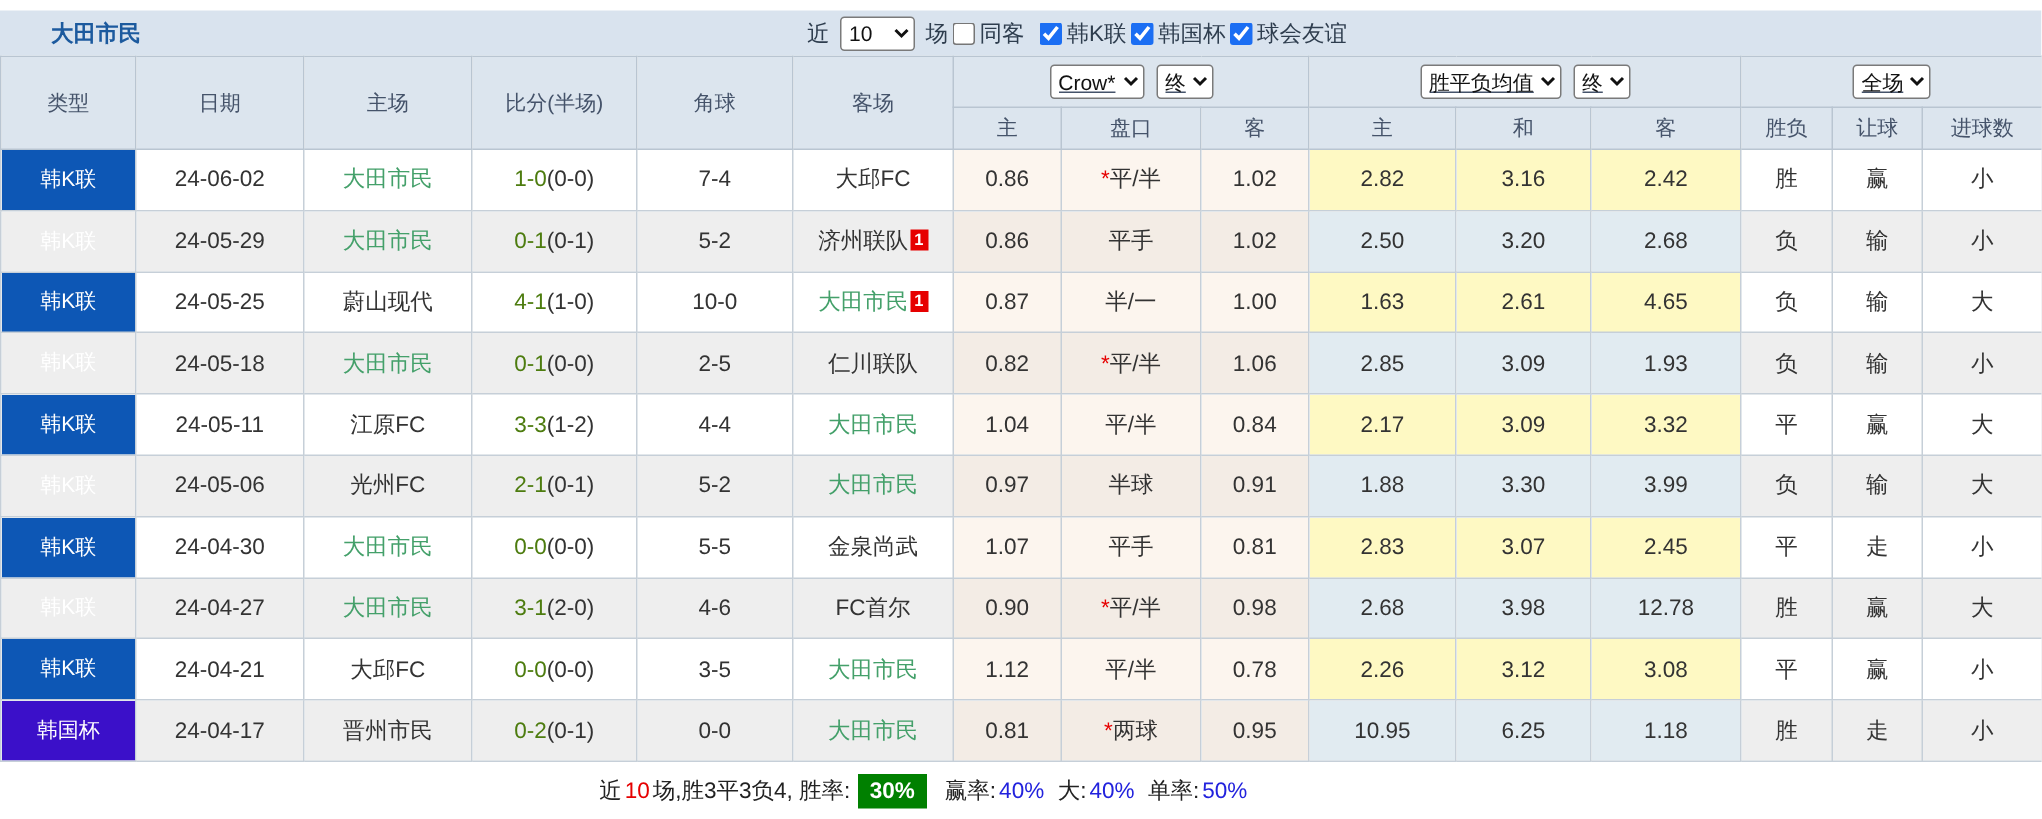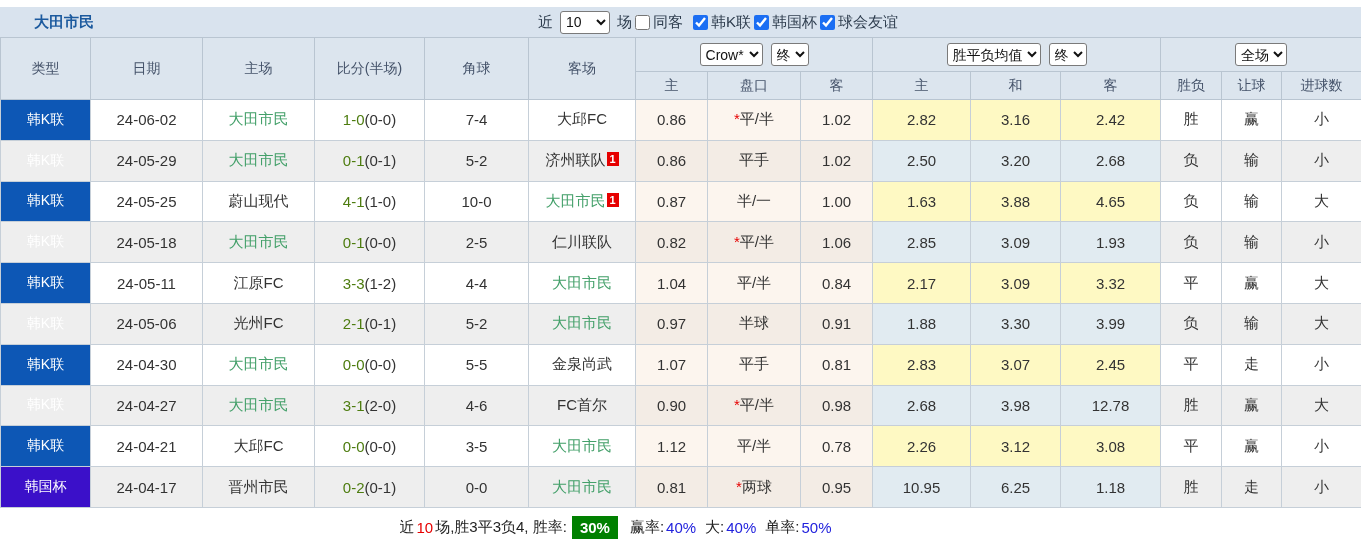--- a/index.html
+++ b/index.html
@@ -17,21 +17,21 @@
   .filters select.native { width: 50px; }
   input[type=checkbox] { width: 15px; height: 15px; accent-color: #1b6ef3; margin: 0 3px; }
 
   table.grid { border-collapse: collapse; table-layout: fixed; width: 1361px; }
   .grid th, .grid td { border: 1px solid #c6cfd8; text-align: center;
     padding: 0; overflow: hidden; white-space: nowrap; }
   .grid thead th { background: #dce5ee; color: #45536a; font-weight: normal;
     font-size: 14px; border-color: #b9c5d1; }
   .grid thead tr.selrow th { height: 34px; }
   .grid thead tr.labrow th { height: 28px; }
-  .selwrap { display: flex; justify-content: center; align-items: flex-end; gap: 8px; }
+  .selwrap { display: flex; justify-content: center; align-items: flex-end; gap: 8px; text-decoration: underline; }
   .grid tbody td { height: 40.8px; font-size: 15px; color: #333; background: #fff; }
   .grid tbody tr:nth-child(even) td { background: #eeeeee; }
   .grid tbody td.crow { background: #fcf5ee; margin-top: 17px; }
   .grid tbody tr:nth-child(even) td.crow { background: #f3ece5; }
   .grid tbody td.avgc { background: #fef9c3; }
   .grid tbody tr:nth-child(even) td.avgc { background: #e1ebf1; }
   .grid tbody td.type { background: #0d57b5; color: #ffffff; font-size: 14px; }
   .grid tbody td.type.cup { background: #3b10c9; }
   .self { color: #44a06a; }
   .ft { color: #4d7c0f; }
@@ -186,21 +186,21 @@
         <td class="type">韩K联</td>
         <td>24-05-25</td>
         <td><span>蔚山现代</span></td>
         <td><span class="ft">4-1</span><span>(1-0)</span></td>
         <td>10-0</td>
         <td><span class="self">大田市民</span><span class="card">1</span></td>
         <td class="crow">0.87</td>
         <td class="crow slate"><span>半/一</span></td>
         <td class="crow">1.00</td>
         <td class="avgc">1.63</td>
-        <td class="avgc avgd">3.88</td>
+        <td class="avgc avgd">2.61</td>
         <td class="avgc">4.65</td>
         <td class="c-green">负</td>
         <td class="c-green">输</td>
         <td class="c-red">大</td>
       </tr>
       <tr>
         <td class="type">韩K联</td>
         <td>24-05-18</td>
         <td><span class="self">大田市民</span></td>
         <td><span class="ft">0-1</span><span>(0-0)</span></td>

